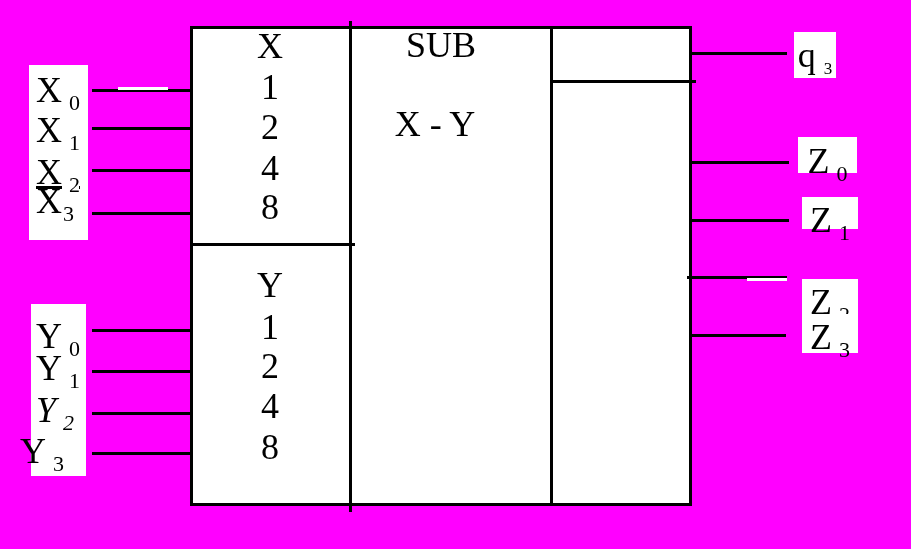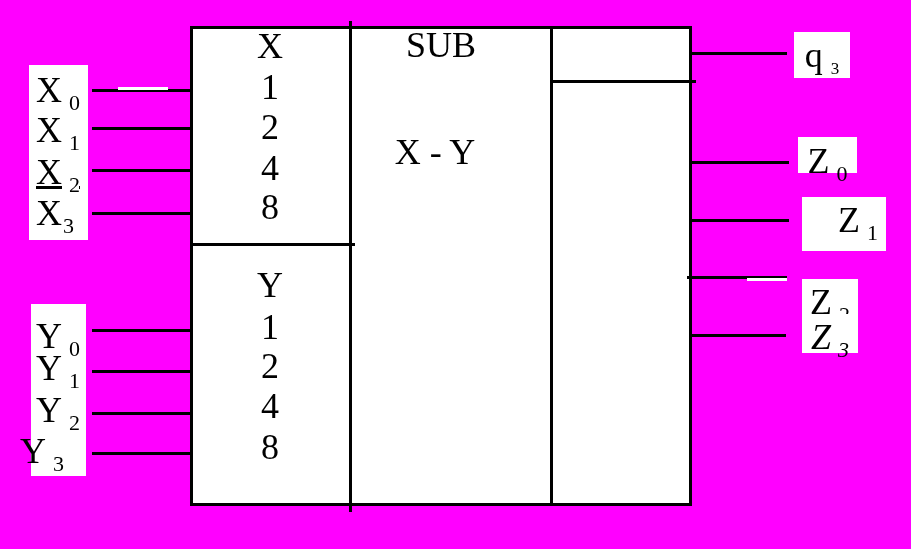--- a/index.html
+++ b/index.html
@@ -76,56 +76,56 @@
   <div class="bt" style="left:190px; top:144px; width:160px;">4</div>
   <div class="bt" style="left:190px; top:183px; width:160px;">8</div>
 
   <div class="bt" style="left:190px; top:261px; width:160px;">Y</div>
   <div class="bt" style="left:190px; top:303px; width:160px;">1</div>
   <div class="bt" style="left:190px; top:342px; width:160px;">2</div>
   <div class="bt" style="left:190px; top:382px; width:160px;">4</div>
   <div class="bt" style="left:190px; top:423px; width:160px;">8</div>
 
   <div class="bt" style="left:353px; top:21px; width:176px;">SUB</div>
-  <div class="bt" style="left:353px; top:100px; width:164px;margin-top:28px;">X - Y</div>
+  <div class="bt" style="left:353px; top:100px; width:164px;">X - Y</div>
 
 
   <div class="labelbox" style="left:29px; top:65px; width:59px; height:175px;"></div>
   <div class="iolabel" style="left:36px; top:68px;"><span>X</span><span class="sub">0</span></div>
   <div class="iolabel" style="left:36px; top:108px;"><span>X</span><span class="sub">1</span></div>
   <div class="iolabel" style="left:36px; top:150px;text-decoration:underline;"><span>X</span><span class="sub">2</span></div>
-  <div class="iolabel" style="left:36px; top:191px;"><span>X</span><span class="sub tight">3</span></div>
+  <div class="iolabel" style="left:36px; top:179px;"><span>X</span><span class="sub tight">3</span></div>
 
   <div class="labelbox" style="left:31px; top:304px; width:55px; height:172px;"></div>
   <div class="iolabel" style="left:36px; top:314px;"><span>Y</span><span class="sub">0</span></div>
   <div class="iolabel" style="left:36px; top:346px;"><span>Y</span><span class="sub">1</span></div>
-  <div class="iolabel" style="left:36px; top:388px;"><span>Y</span><span class="sub">2</span></div>
+  <div class="iolabel" style="left:36px; top:388px;font-style:italic;"><span>Y</span><span class="sub">2</span></div>
   <div class="iolabel" style="left:20px; top:429px;"><span>Y</span><span class="sub">3</span></div>
 
   <div class="wire" style="left:92px; top:89px;  width:98px;"></div>
   <div class="wire" style="left:92px; top:127px; width:98px;"></div>
   <div class="wire" style="left:92px; top:169px; width:101px;"></div>
   <div class="wire" style="left:92px; top:212px; width:101px;"></div>
   <div class="wire" style="left:92px; top:329px; width:98px;"></div>
   <div class="wire" style="left:92px; top:370px; width:98px;"></div>
   <div class="wire" style="left:92px; top:412px; width:101px;"></div>
   <div class="wire" style="left:92px; top:452px; width:101px;"></div>
 
   <div class="wire" style="left:692px; top:52px;  width:95px;"></div>
   <div class="wire" style="left:692px; top:161px; width:97px;"></div>
   <div class="wire" style="left:692px; top:219px; width:97px;"></div>
   <div class="wire" style="left:687px; top:276px; width:100px;"></div>
   <div class="wire" style="left:692px; top:334px; width:94px;"></div>
 
   <div class="artifact" style="left:118px; top:87px;  width:50px; height:3px;"></div>
   <div class="artifact" style="left:747px; top:278px; width:40px; height:3px;"></div>
 
-  <div class="outbox" style="left:794px; top:32px; width:56px; height:46px; line-height:46px;"><span>q</span><span class="sub qsub">3</span></div>
+  <div class="outbox" style="left:794px; top:32px; width:42px; height:46px; line-height:46px;"><span>q</span><span class="sub qsub">3</span></div>
 
   <div class="outbox" style="left:798px; top:137px; width:59px; height:36px; line-height:48px;"><span>Z</span><span class="sub">0</span></div>
 
-  <div class="outbox" style="left:802px; top:197px; width:56px; height:54px; line-height:47px;padding-left:28px;"><span>Z</span><span class="sub">1</span></div>
+  <div class="outbox" style="left:802px; top:197px; width:56px; height:32px; line-height:47px;"><span>Z</span><span class="sub">1</span></div>
 
   <div class="outbox" style="left:802px; top:264px; width:56px; height:61px; line-height:47px;margin-top:15px;"><span>Z</span><span class="sub">2</span></div>
 
-  <div class="outbox" style="left:802px; top:314px; width:56px; height:39px; line-height:47px;font-style:italic;"><span>Z</span><span class="sub">3</span></div>
+  <div class="outbox" style="left:802px; top:314px; width:56px; height:39px; line-height:47px;"><span>Z</span><span class="sub">3</span></div>
 
 </div>
 
 </body></html>

